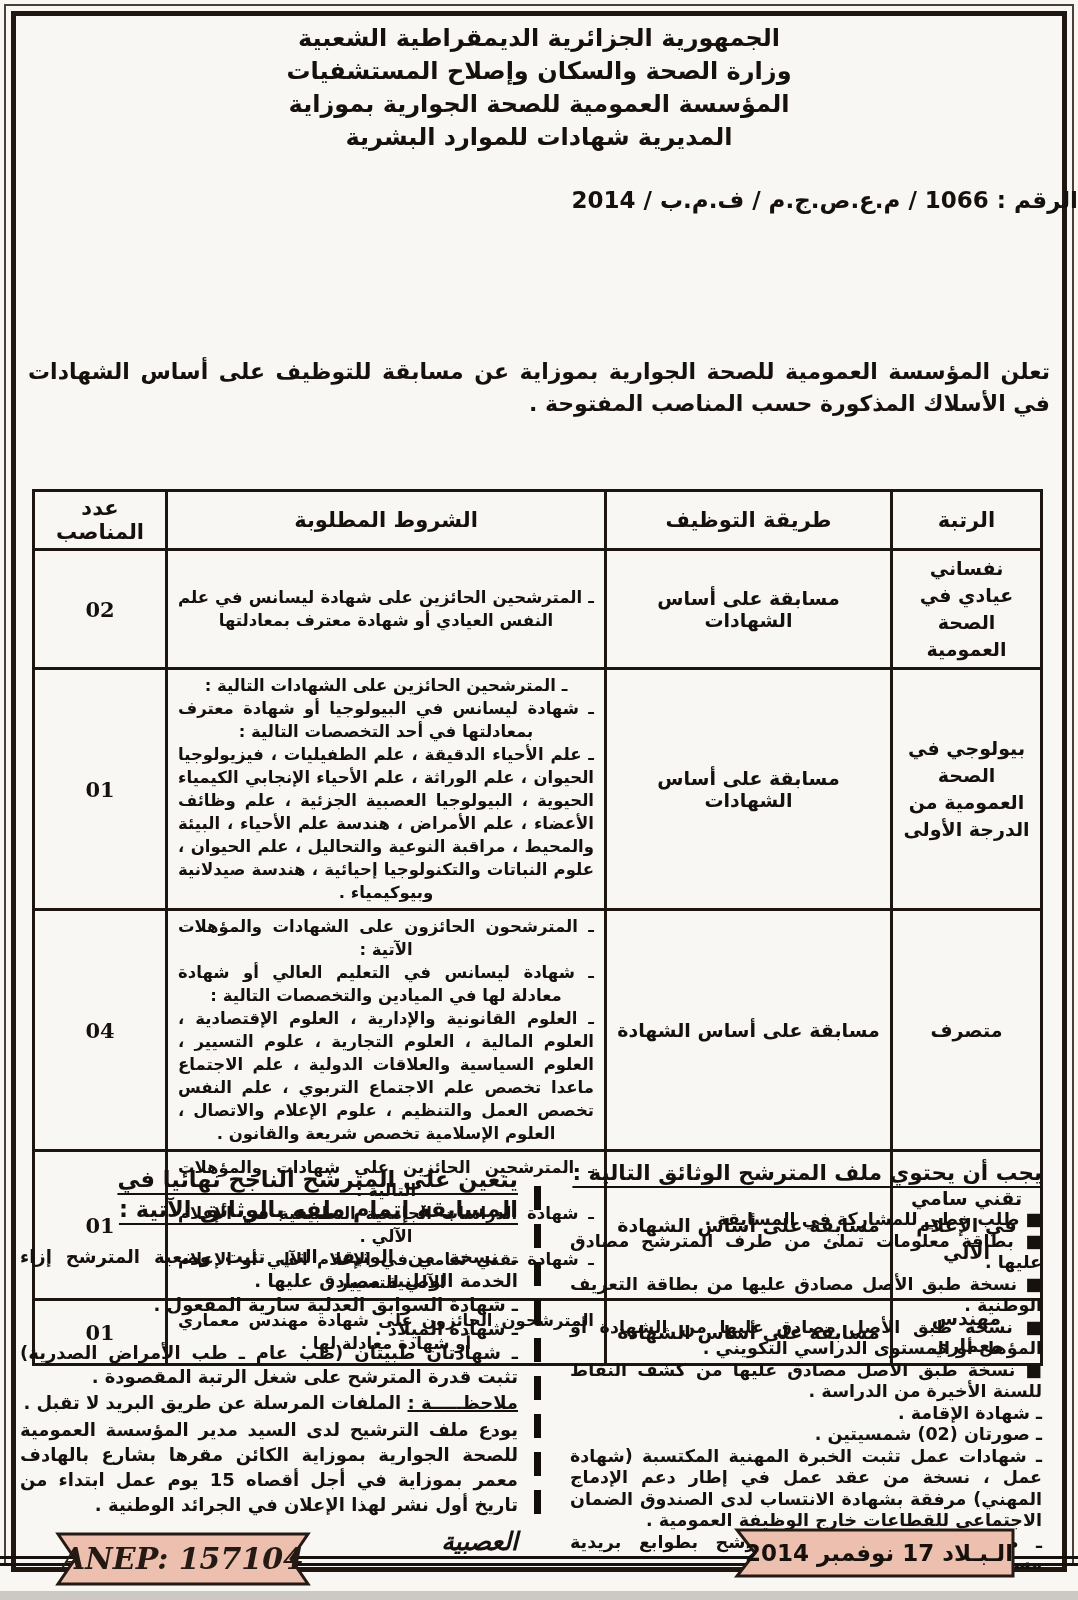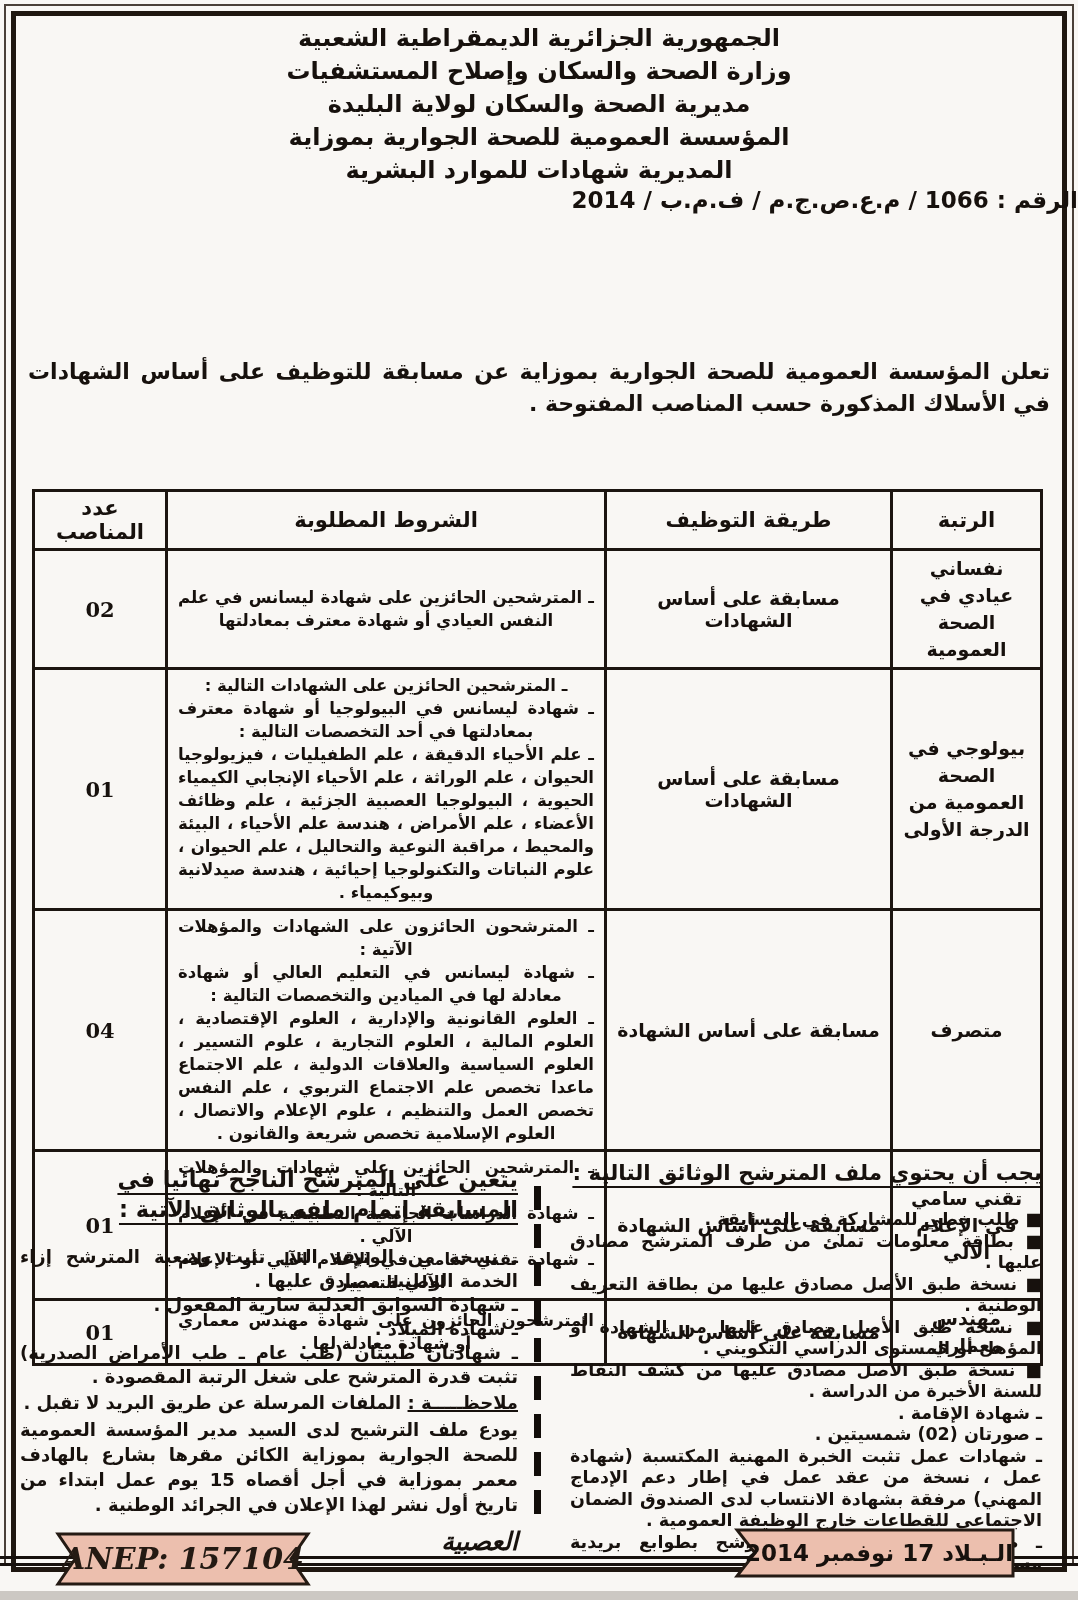--- a/index.html
+++ b/index.html
@@ -76,21 +76,20 @@
 <body>
 
 <div class="page">
 
   <div class="frame-outer"></div>
   <div class="frame-inner"></div>
 
   <div class="org-header">
     <div>الجمهورية الجزائرية الديمقراطية الشعبية</div>
     <div>وزارة الصحة والسكان وإصلاح المستشفيات</div>
-    <div>مديرية الصحة والسكان لولاية البليدة</div>
     <div>المؤسسة العمومية للصحة الجوارية بموزاية</div>
     <div>المديرية شهادات للموارد البشرية</div>
   </div>
   <div class="org-ref">الرقم : 1066 / م.ع.ص.ج.م / ف.م.ب / 2014</div>
 
 
   <div class="intro">
     <div class="intro-par">تعلن المؤسسة العمومية للصحة الجوارية بموزاية عن مسابقة للتوظيف على أساس الشهادات في الأسلاك المذكورة حسب المناصب المفتوحة .</div>
   </div>
 

